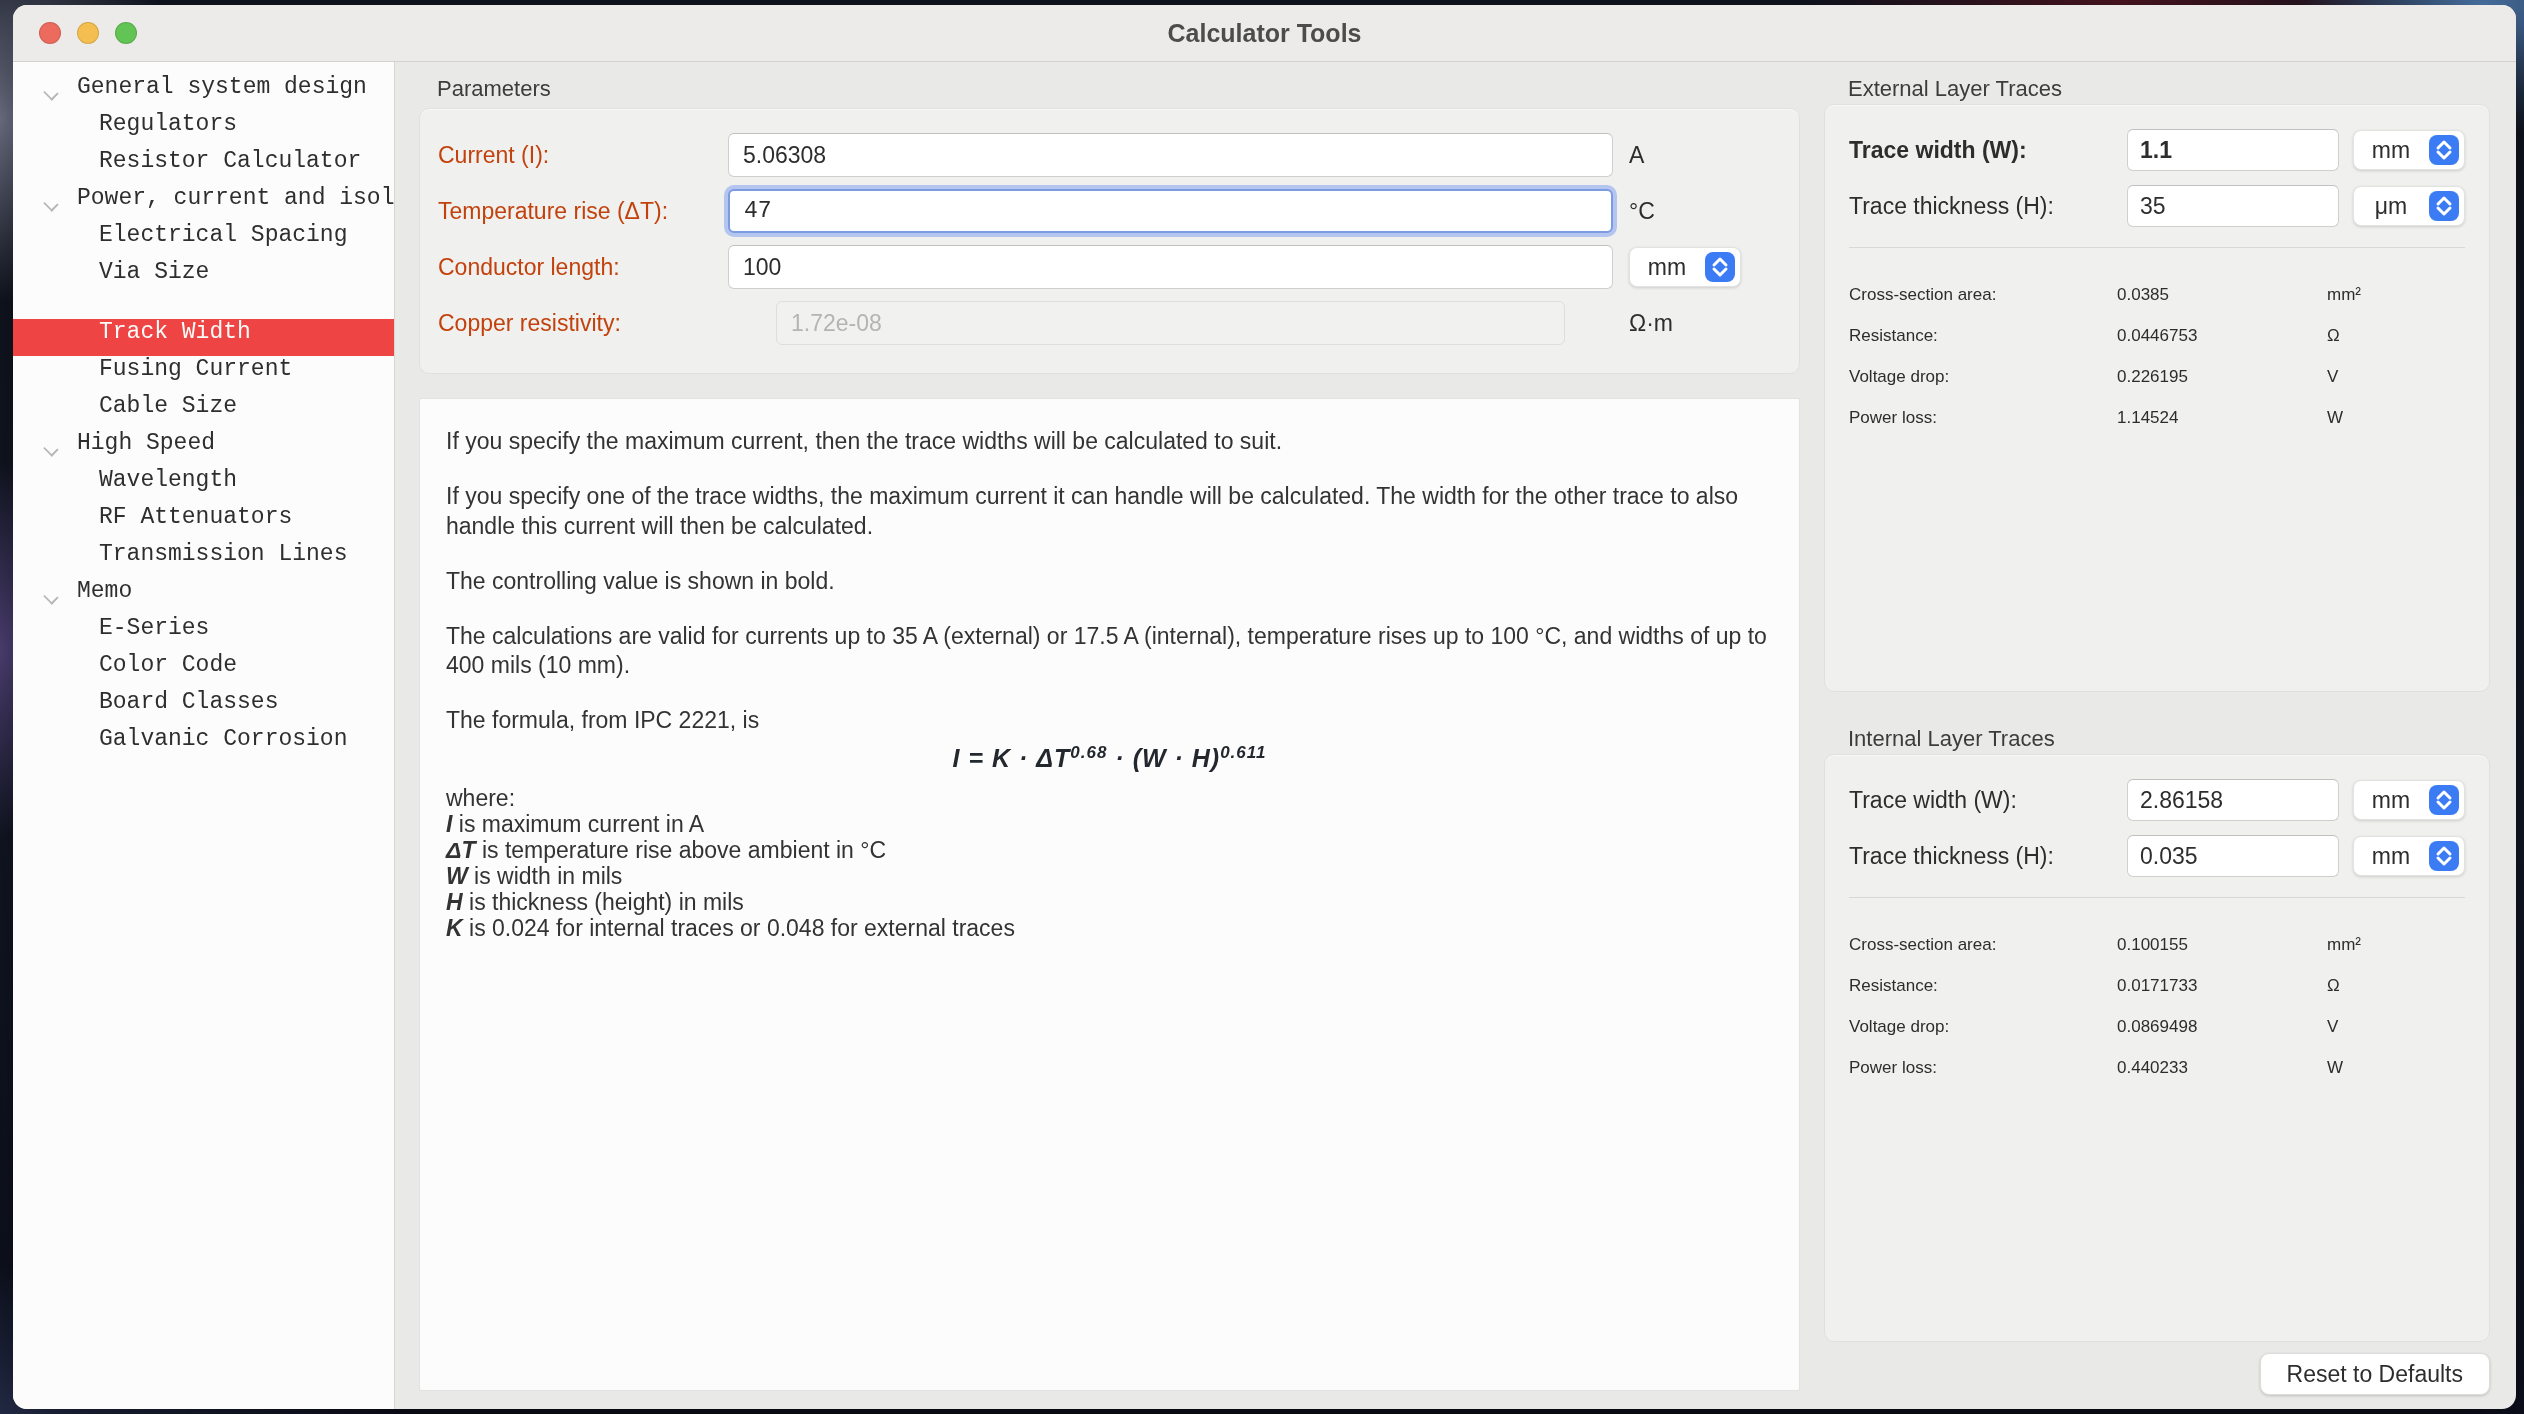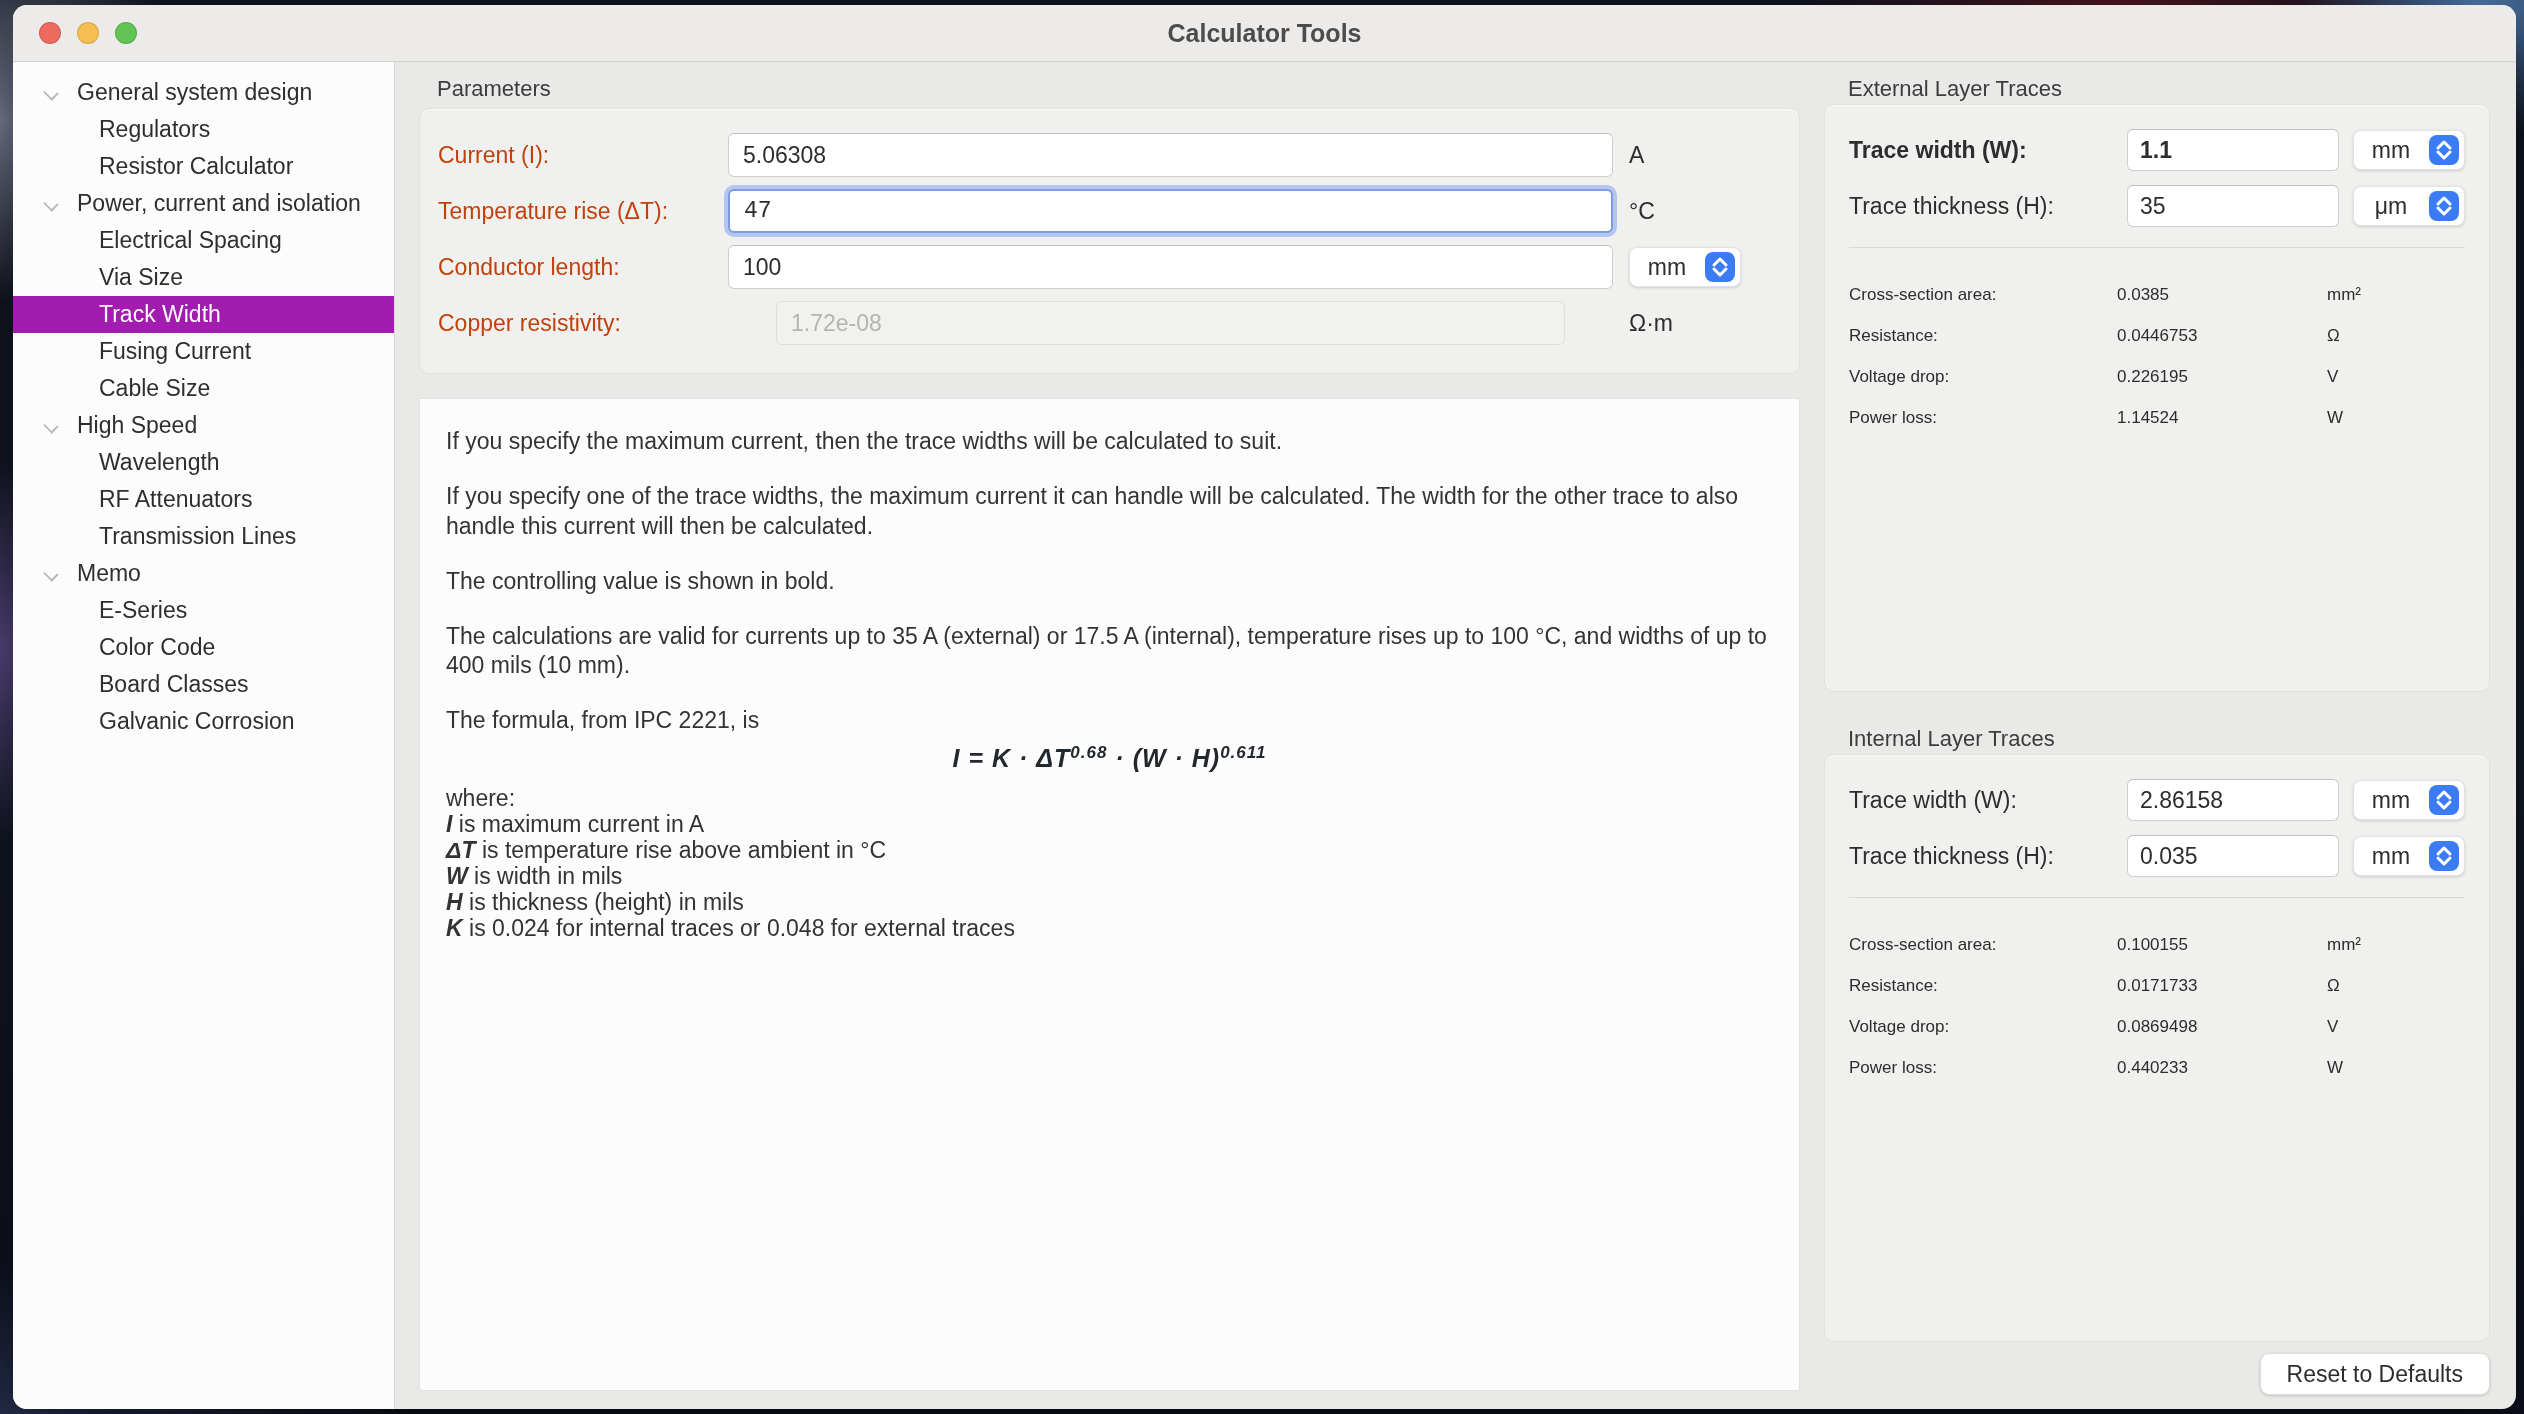--- a/index.html
+++ b/index.html
@@ -39,29 +39,29 @@
   .title { font-size:25px; font-weight:bold; color:#4c4c4c; }
 
   .content { flex:1; display:flex; min-height:0; }
 
   
   .sidebar {
     width:382px; flex:0 0 382px; background:#fcfcfc;
     border-right:1px solid #d6d6d4; padding-top:12px;
     font-size:23px; color:#2e2e2e; overflow:hidden;
   }
-  .side-item { height:37px; display:flex; align-items:center; position:relative; cursor:default; white-space:nowrap; }
+  .side-item { height:37px; display:flex; align-items:flex-start; position:relative; cursor:default; white-space:nowrap;font-family:Liberation Mono, monospace; }
   .side-item .chev {
     position:absolute; left:32px; top:13px; width:12px; height:12px;
     border-right:2.5px solid #b6b6b4; border-bottom:2.5px solid #b6b6b4;
     transform:rotate(45deg) scale(1,.8);
   }
   .side-item.lvl0 { padding-left:64px; }
   .side-item.lvl1 { padding-left:86px; }
-  .side-item.selected { background:#a21caf; color:#fafaf9; }
+  .side-item.selected { background:#ef4444; color:#fafaf9;margin-top:23px; }
 
   
   .main { flex:1; display:flex; min-width:0; }
   .center-col { flex:1; display:flex; flex-direction:column; padding:12px 16px 18px 24px; min-width:0; }
   .section-label { font-size:22px; color:#3c3c3c; margin-left:18px; height:30px; display:flex; align-items:center; }
 
   .groupbox {
     background:#f0f0ee; border:1px solid #e0e0de; border-radius:10px;
     box-shadow:inset 0 1px 0 rgba(255,255,255,.6);
   }

